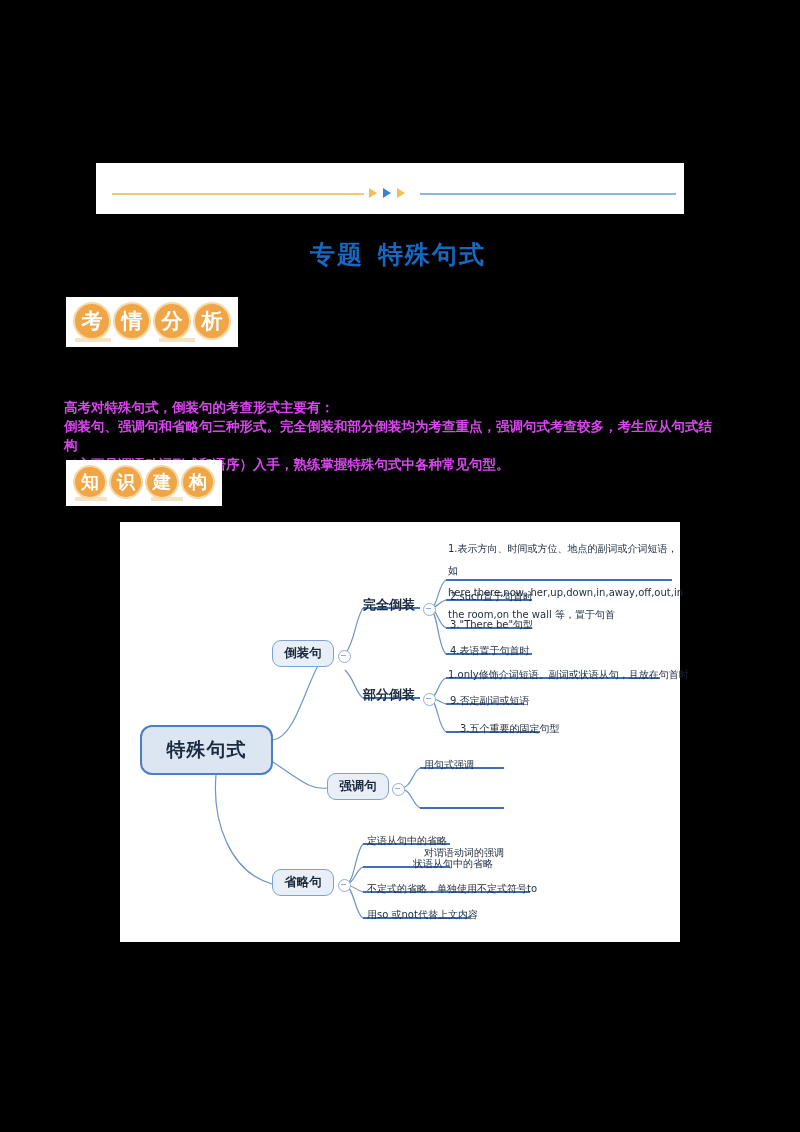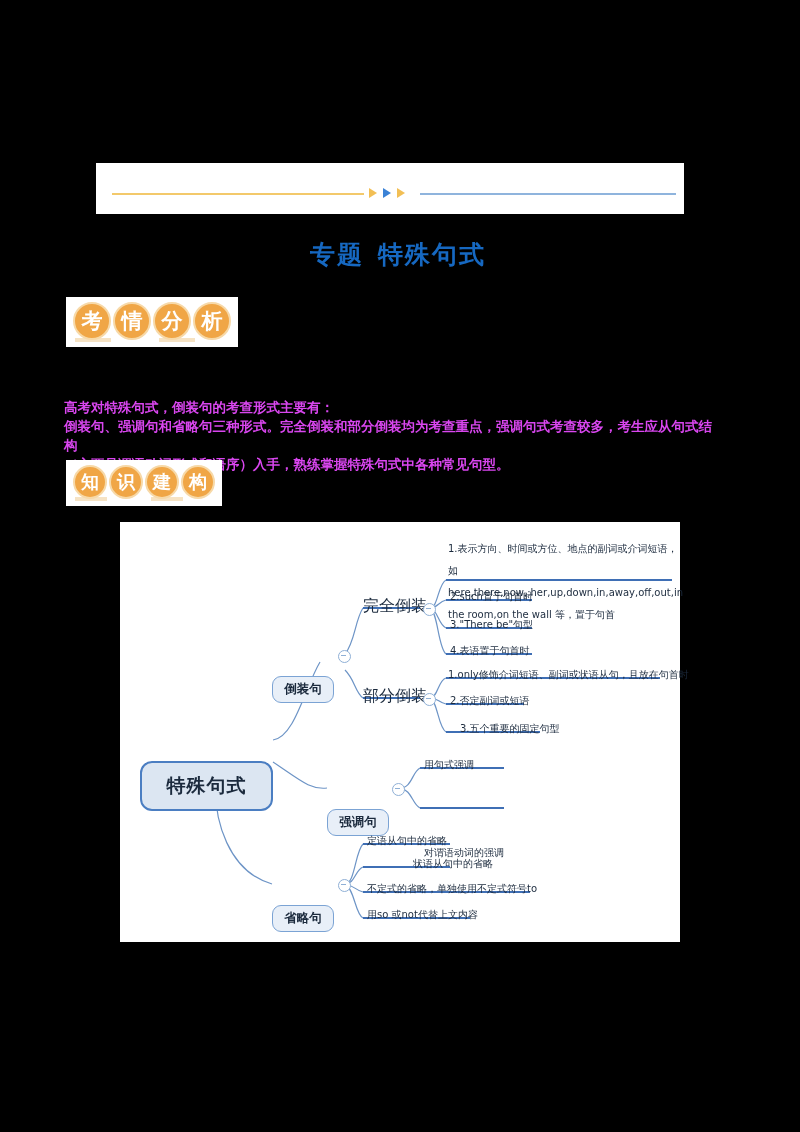--- a/index.html
+++ b/index.html
@@ -147,21 +147,20 @@
   
   .node {
     position: absolute;
     box-sizing: border-box;
     display: flex;
     align-items: center;
     justify-content: center;
     color: #1b2a3d;
     font-family: Liberation Serif, serif;
     z-index: 3;
-    margin-top: 36px;
   }
   .node-root {
     left: 20px;
     top: 203px;
     width: 133px;
     height: 50px;
     background: #dce6f2;
     border: 2.5px solid #4b7ec2;
     border-radius: 12px;
     font-size: 19px;
@@ -177,26 +176,26 @@
     height: 27px;
     width: 62px;
   }
   .node-daozhuang { left: 152px; top: 118px; }
   .node-qiangdiao { left: 207px; top: 251px; }
   .node-shenglue  { left: 152px; top: 347px; }
 
   
   .node-l2 {
     position: absolute;
-    font-size: 16px;
+    font-size: 13px;
     color: #1b2a3d;
     font-family: "DejaVu Sans", sans-serif;
     white-space: nowrap;
     z-index: 3;
-    font-weight: normal;
+    font-weight: bold;
   }
   .lbl-wanquan { left: 243px; top: 74px; }
   .lbl-bufen   { left: 243px; top: 164px; }
 
   
   .leaf {
     position: absolute;
     font-size: 10px;
     line-height: 22px;
     color: #1b2a3d;
@@ -337,21 +336,21 @@
 
   <div class="node-l2 lbl-bufen">部分倒装</div>
   <div class="collapse" style="left:303px; top:171px;"></div>
 
   <div class="leaf multi" style="left:328px; top:16px;">1.表示方向、时间或方位、地点的副词或介词短语，如 here,there,now,:her,up,down,in,away,off,out,in the room,on the wall 等，置于句首</div>
   <div class="leaf" style="left:330px; top:64px;">2.such置于句首时</div>
   <div class="leaf" style="left:330px; top:92px;">3."There be"句型</div>
   <div class="leaf" style="left:330px; top:118px;">4.表语置于句首时</div>
 
   <div class="leaf" style="left:328px; top:142px;">1.only修饰介词短语、副词或状语从句，且放在句首时</div>
-  <div class="leaf" style="left:330px; top:168px;">2.否定副词或短语</div>
+  <div class="leaf" style="left:330px; top:168px;">9.否定副词或短语</div>
   <div class="leaf" style="left:340px; top:196px;">3.五个重要的固定句型</div>
 
   <div class="leaf" style="left:304px; top:232px;">用句式强调</div>
   <div class="leaf" style="left:304px; top:272px;margin-top:48px;">对谓语动词的强调</div>
 
   <div class="leaf" style="left:247px; top:308px;text-align:right;">定语从句中的省略</div>
   <div class="leaf" style="left:247px; top:331px;margin-left:46px;">状语从句中的省略</div>
   <div class="leaf" style="left:247px; top:356px;">不定式的省略，单独使用不定式符号to</div>
   <div class="leaf" style="left:247px; top:382px;">用so 或not代替上文内容</div>
 

